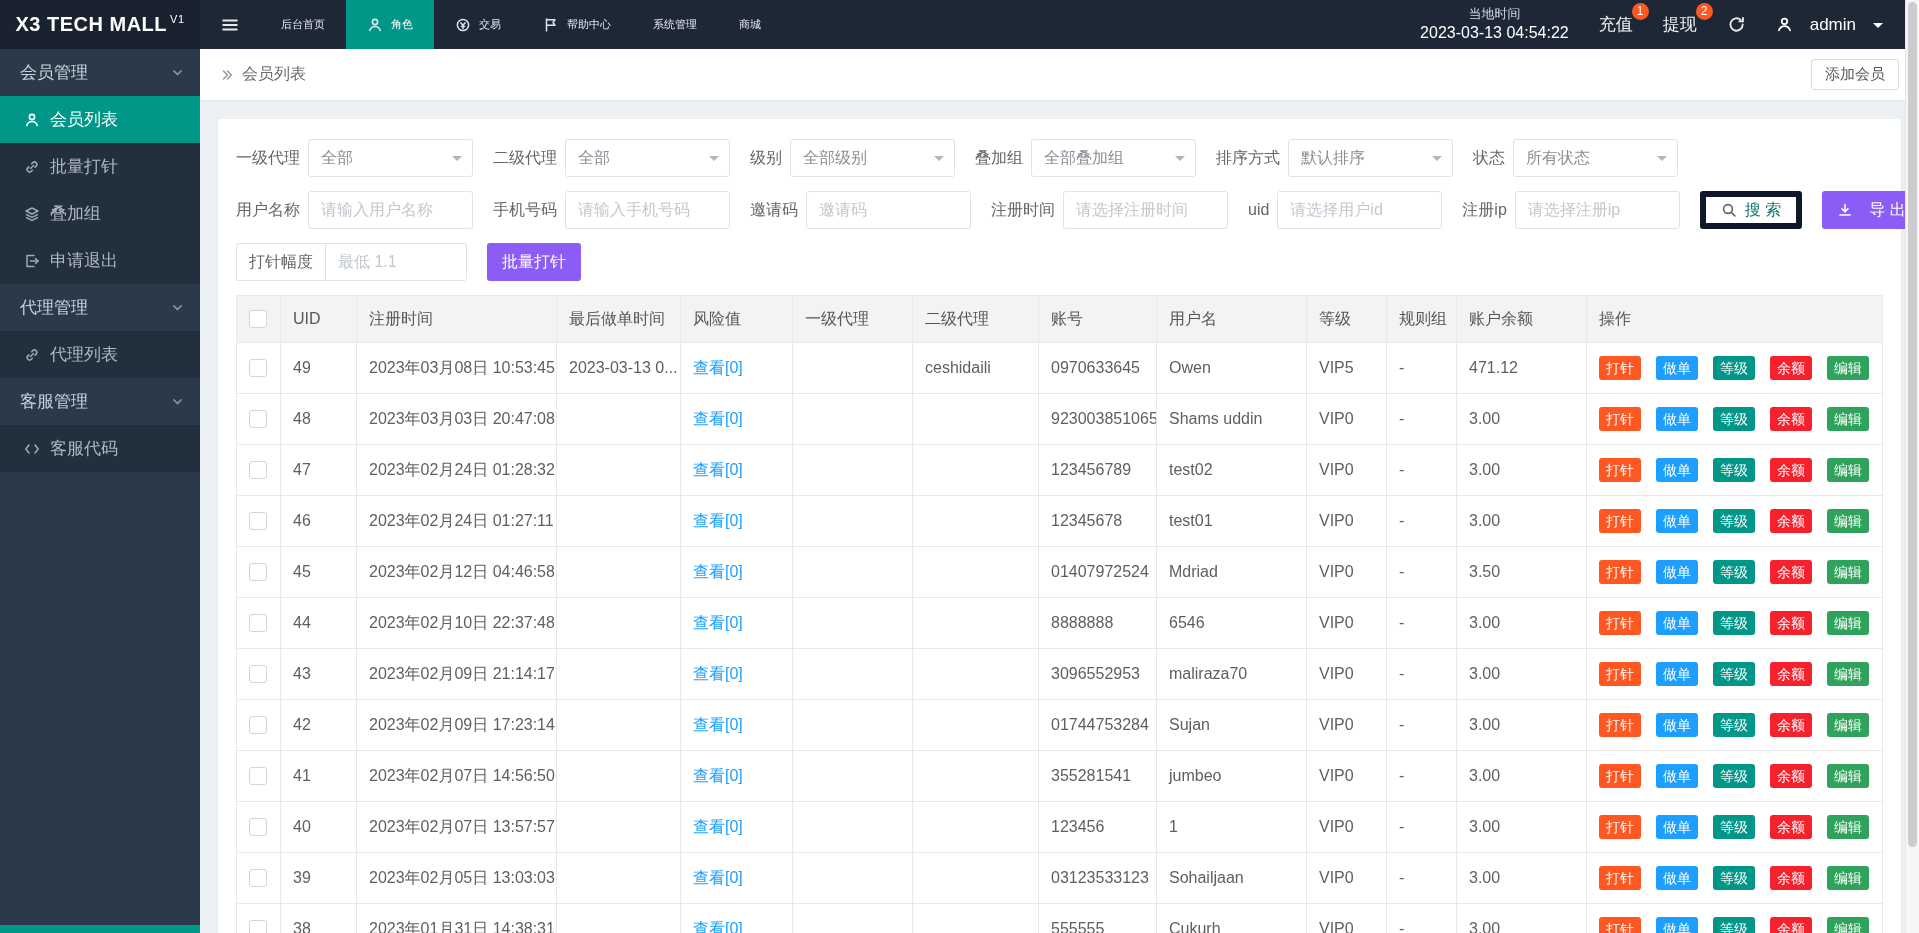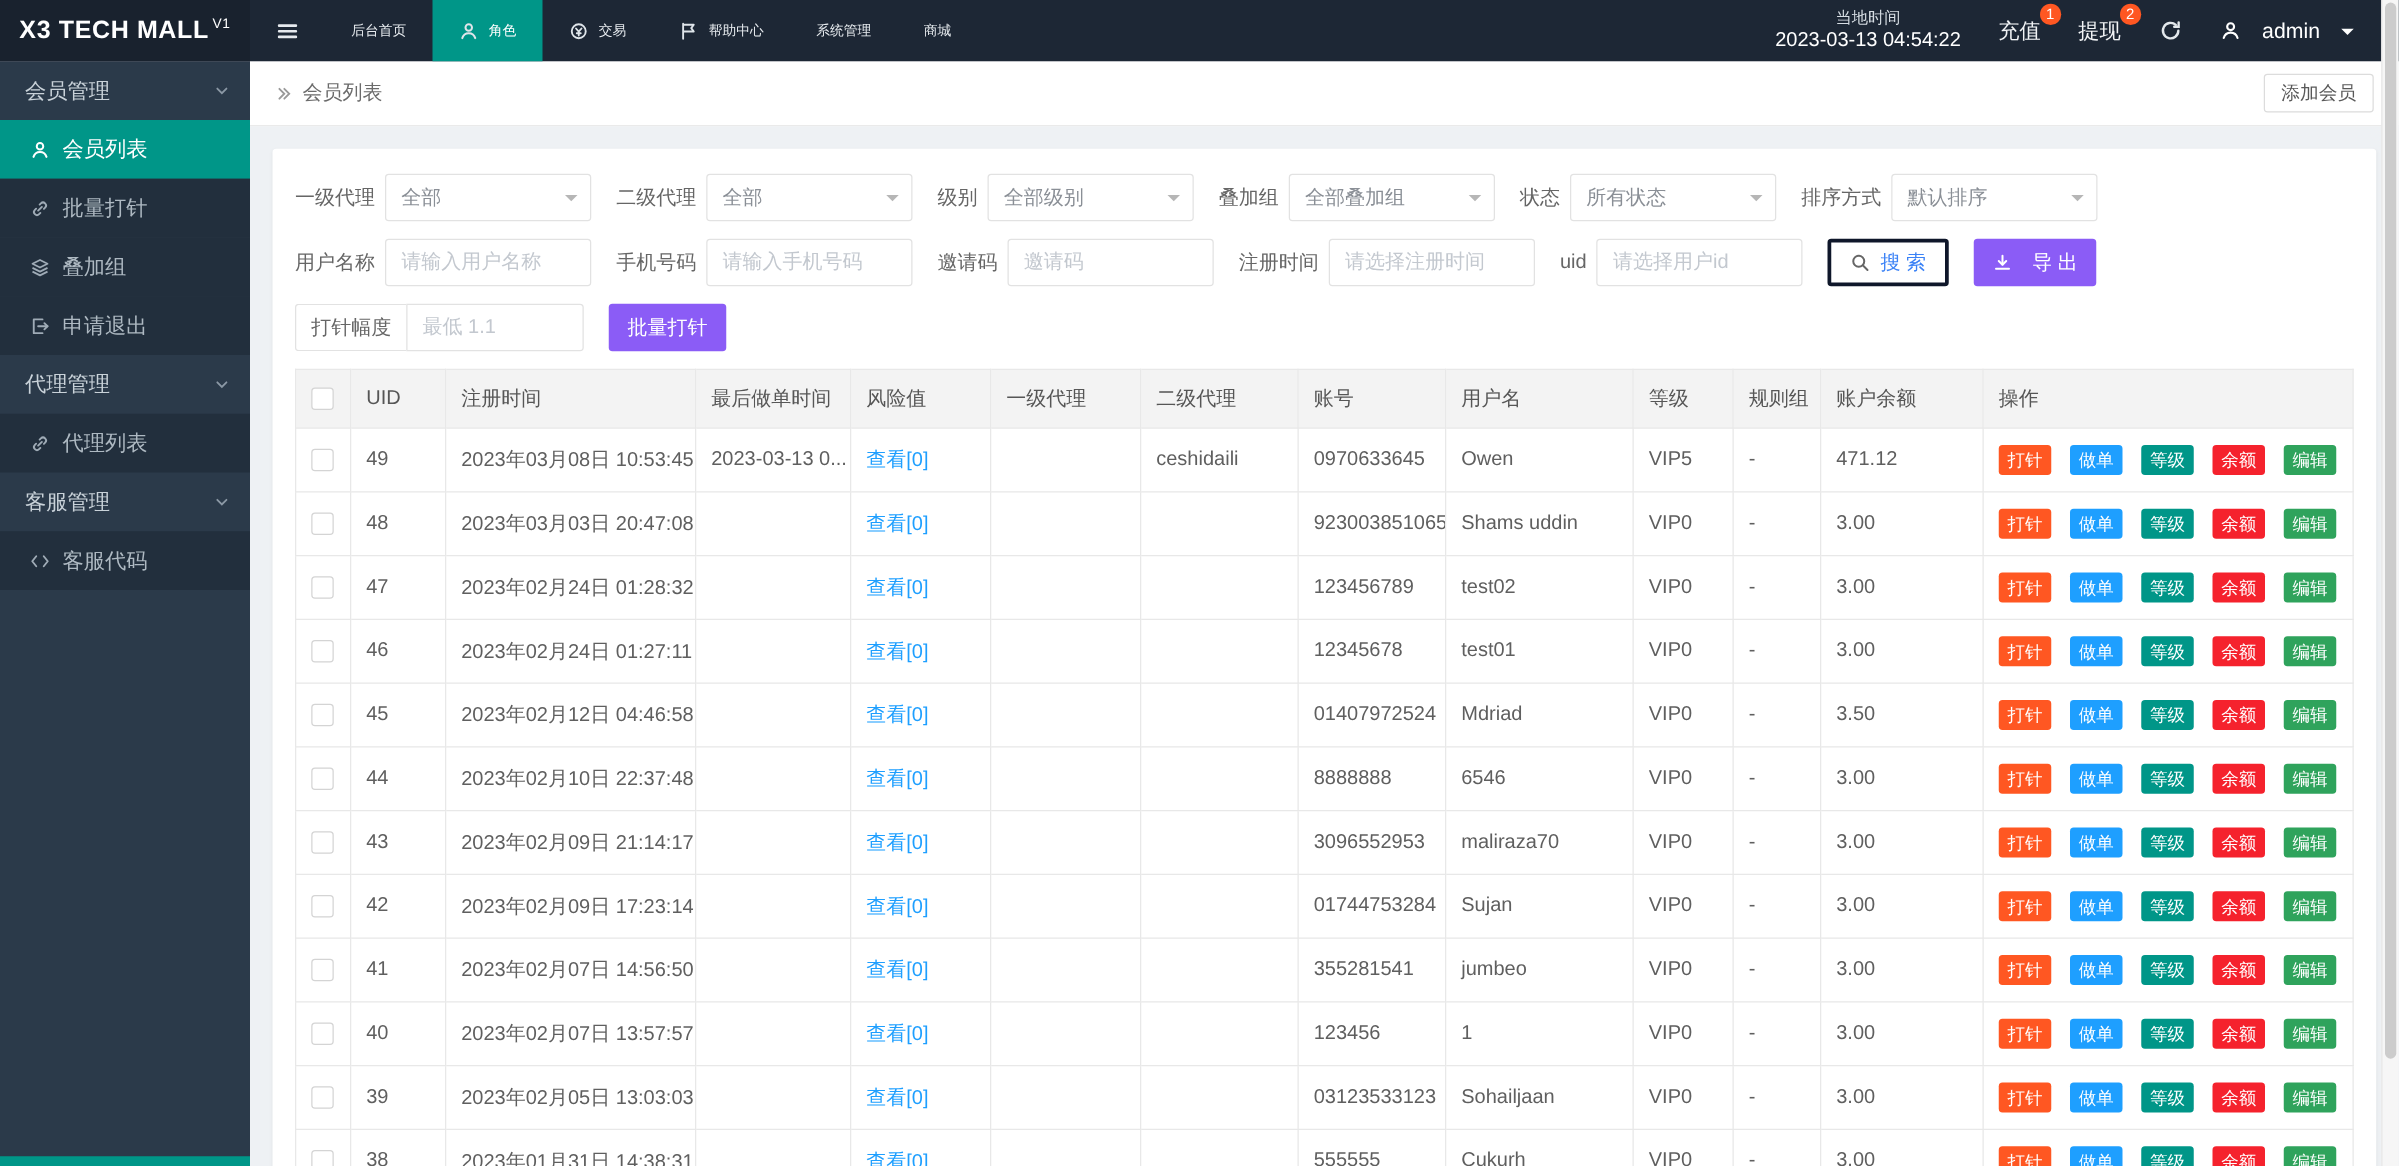--- a/index.html
+++ b/index.html
@@ -65,21 +65,21 @@
   .fselect { width:165px; height:38px; border:1px solid #e2e2e2; border-radius:3px;
     background:#fff; display:flex; align-items:center; padding:0 26px 0 12px;
     font-size:16px; color:#8a8f96; position:relative; cursor:pointer; }
   .fselect .sel-caret { position:absolute; right:10px; top:16px; width:0; height:0;
     border:5px solid transparent; border-top-color:#b6b6b6; }
   .finput { width:165px; height:38px; border:1px solid #e2e2e2; border-radius:3px;
     padding:0 12px; font-size:16px; color:#444; font-family:inherit; outline:none; }
   .finput::placeholder { color:#c3c8cf; }
   .btn { height:38px; display:inline-flex; align-items:center; gap:8px; border-radius:3px;
     font-size:16px; padding:0 15px; cursor:pointer; border:none; font-family:inherit; white-space:nowrap; }
-  .btn-search { background:#fff; border:3px solid #0f172a; color:#3b82f6; }
+  .btn-search { background:#fff; border:6px solid #0f172a; color:#0f766e; }
   .btn-orange { background:#8b5cf6; color:#fff;gap:16px; }
   .glabel { height:38px; display:flex; align-items:center; padding:0 12px;
     border:1px solid #e2e2e2; border-right:none; border-radius:3px 0 0 3px;
     color:#666; font-size:16px; background:#fff; white-space:nowrap; }
   .ginput { border-radius:0 3px 3px 0; width:142px; }
 
   
   table { width:100%; border-collapse:collapse; table-layout:fixed; margin-top:8px; }
   th, td { border:1px solid #e8e8e8; font-size:16px; padding:0 12px; text-align:left;
     white-space:nowrap; overflow:hidden; }
@@ -305,33 +305,33 @@
         </div>
       </div>
       <div class="fgroup">
         <span class="flabel">叠加组</span>
         <div class="fselect">
           <span>全部叠加组</span>
           <i class="sel-caret"></i>
         </div>
       </div>
       <div class="fgroup">
+        <span class="flabel">排序方式</span>
+        <div class="fselect">
+          <span>默认排序</span>
+          <i class="sel-caret"></i>
+        </div>
+      </div>
+      <div class="fgroup">
         <span class="flabel">状态</span>
         <div class="fselect">
           <span>所有状态</span>
           <i class="sel-caret"></i>
         </div>
       </div>
-      <div class="fgroup">
-        <span class="flabel">排序方式</span>
-        <div class="fselect">
-          <span>默认排序</span>
-          <i class="sel-caret"></i>
-        </div>
-      </div>
     </div>
 
     <div class="filter-row">
       <div class="fgroup">
         <span class="flabel">用户名称</span>
         <input class="finput" placeholder="请输入用户名称" style="">
       </div>
       <div class="fgroup">
         <span class="flabel">手机号码</span>
         <input class="finput" placeholder="请输入手机号码" style="">
@@ -340,20 +340,24 @@
         <span class="flabel">邀请码</span>
         <input class="finput" placeholder="邀请码" style="">
       </div>
       <div class="fgroup">
         <span class="flabel">注册时间</span>
         <input class="finput" placeholder="请选择注册时间" style="">
       </div>
       <div class="fgroup">
         <span class="flabel">uid</span>
         <input class="finput" placeholder="请选择用户id" style="">
+      </div>
+      <div class="fgroup">
+        <span class="flabel">注册ip</span>
+        <input class="finput" placeholder="请选择注册ip" style="">
       </div>
       <button class="btn btn-search">
         <span>
           <svg width="16" height="16" viewBox="0 0 16 16" fill="none" stroke="#666" stroke-width="1.6" stroke-linecap="round">
               <circle cx="7" cy="7" r="4.4"></circle>
               <path d="M10.4 10.4L14 14"></path>
             </svg>
         </span>
         <span>搜 索</span>
       </button>

